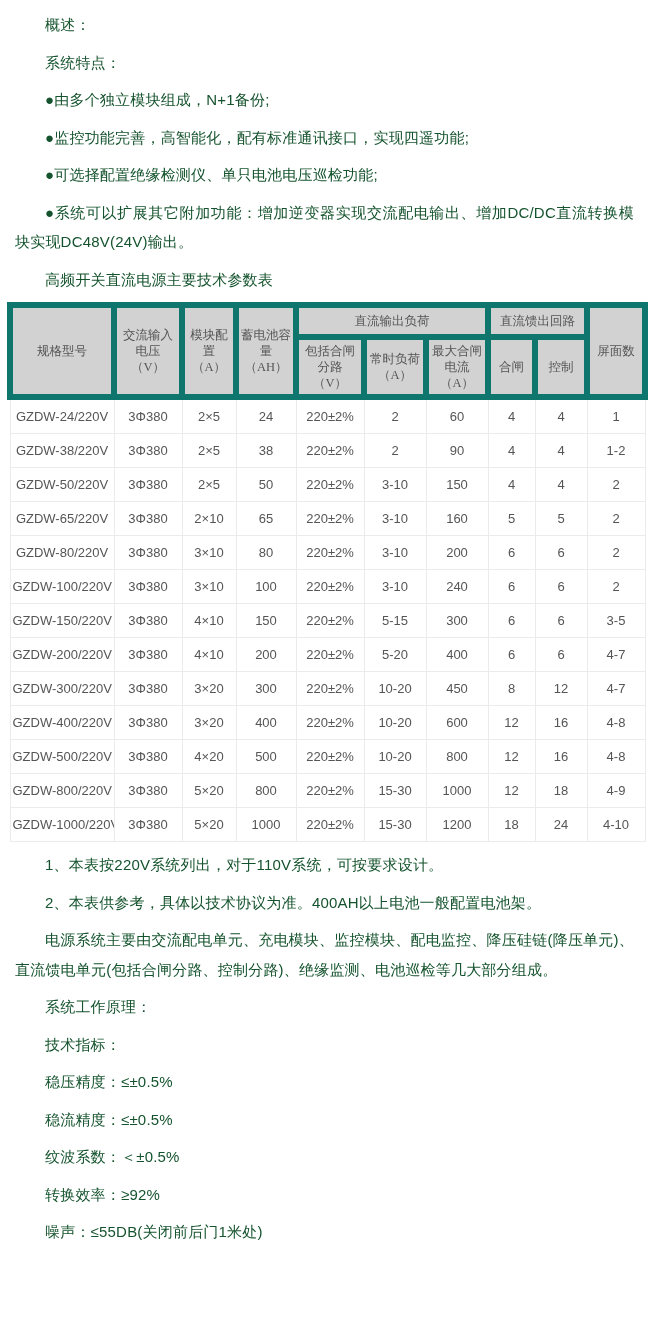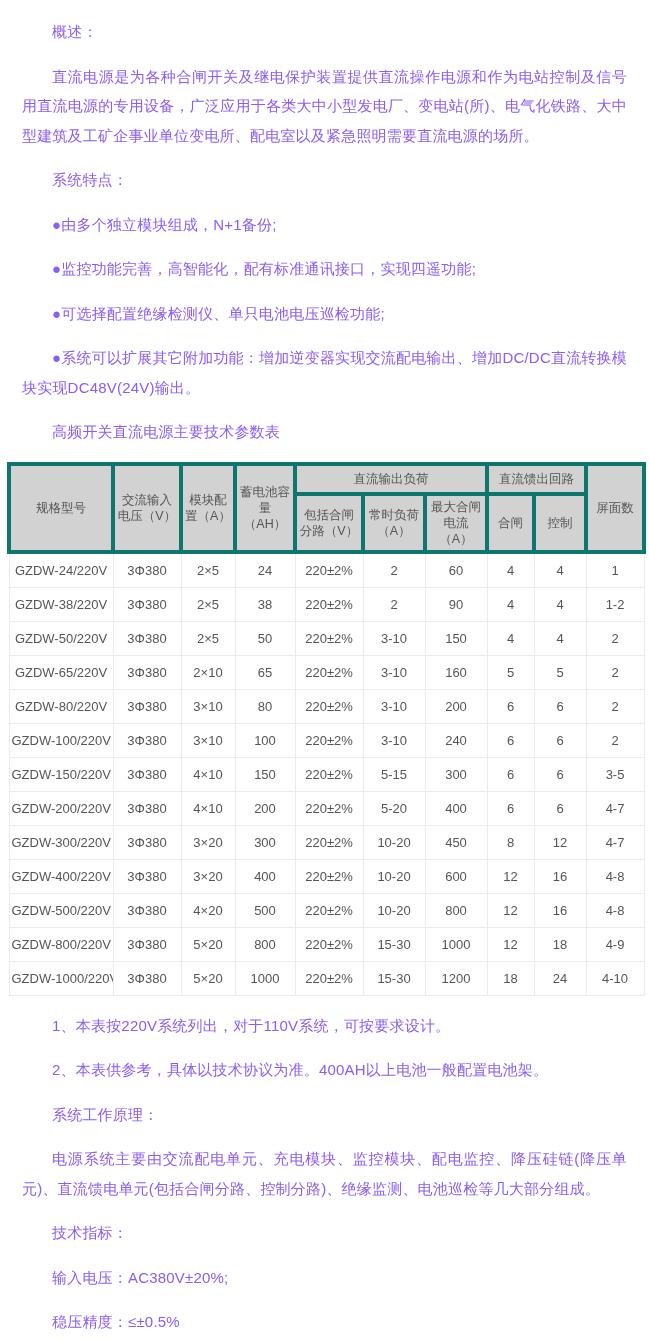--- a/index.html
+++ b/index.html
@@ -8,45 +8,46 @@
     background: #ffffff;
   }
   .page {
     width: 649px;
     box-sizing: border-box;
     padding: 2px 7px 12px 7px;
     background: #ffffff;
     font-family: "Liberation Sans", "DejaVu Sans", sans-serif;
   }
   .para {
-    margin: 15px;
+    margin: 8px;
     font-size: 15px;
     line-height: 29.5px;
-    color: #8b5cf6;
+    color: #14532d;
     text-indent: 2em;
     text-align: justify;
     letter-spacing: 0.2px;
   }
   table.spec-table {
     width: 635px;
     border-collapse: collapse;
     table-layout: fixed;
     margin: 8px 0 8px 0;
     font-family: "Liberation Sans", "DejaVu Sans", sans-serif;
   }
   table.spec-table th {
     background: #d2d2d2;
     color: #555555;
     font-weight: normal;
     font-size: 12.5px;
     line-height: 16px;
     text-align: center;
     vertical-align: middle;
-    border: 4px solid #0f766e;
+    border: 6px solid #0f766e;
     padding: 3px 2px;
+    font-family: Liberation Serif, serif;
   }
   table.spec-table tr.th-group th {
     height: 20px;
   }
   table.spec-table tr.th-labels th {
     height: 48px;
   }
   table.spec-table td {
     color: #555555;
     font-size: 13px;
@@ -60,21 +61,20 @@
     white-space: nowrap;
   }
 </style>
 </head>
 <body>
 
 <div class="page">
 
   <div id="blocks-before">
       <p class="para">概述：</p>
-      <p class="para">直流电源是为各种合闸开关及继电保护装置提供直流操作电源和作为电站控制及信号用直流电源的专用设备，广泛应用于各类大中小型发电厂、变电站(所)、电气化铁路、大中型建筑及工矿企事业单位变电所、配电室以及紧急照明需要直流电源的场所。</p>
       <p class="para">系统特点：</p>
       <p class="para">●由多个独立模块组成，N+1备份;</p>
       <p class="para">●监控功能完善，高智能化，配有标准通讯接口，实现四遥功能;</p>
       <p class="para">●可选择配置绝缘检测仪、单只电池电压巡检功能;</p>
       <p class="para">●系统可以扩展其它附加功能：增加逆变器实现交流配电输出、增加DC/DC直流转换模块实现DC48V(24V)输出。</p>
     </div>
 
   <p class="para">高频开关直流电源主要技术参数表</p>
 
   <table class="spec-table">
@@ -264,23 +264,23 @@
           <td>18</td>
           <td>24</td>
           <td>4-10</td>
         </tr>
       </tbody>
   </table>
 
   <div id="blocks-after">
       <p class="para">1、本表按220V系统列出，对于110V系统，可按要求设计。</p>
       <p class="para">2、本表供参考，具体以技术协议为准。400AH以上电池一般配置电池架。</p>
+      <p class="para">电源系统主要由交流配电单元、充电模块、监控模块、配电监控、降压硅链(降压单元)、直流馈电单元(包括合闸分路、控制分路)、绝缘监测、电池巡检等几大部分组成。</p>
       <p class="para">系统工作原理：</p>
-      <p class="para">电源系统主要由交流配电单元、充电模块、监控模块、配电监控、降压硅链(降压单元)、直流馈电单元(包括合闸分路、控制分路)、绝缘监测、电池巡检等几大部分组成。</p>
       <p class="para">技术指标：</p>
-      <p class="para">输入电压：AC380V±20%;</p>
       <p class="para">稳压精度：≤±0.5%</p>
       <p class="para">稳流精度：≤±0.5%</p>
+      <p class="para">纹波系数：＜±0.5%</p>
       <p class="para">转换效率：≥92%</p>
       <p class="para">噪声：≤55DB(关闭前后门1米处)</p>
     </div>
 
 </div>
 
 </body></html>

